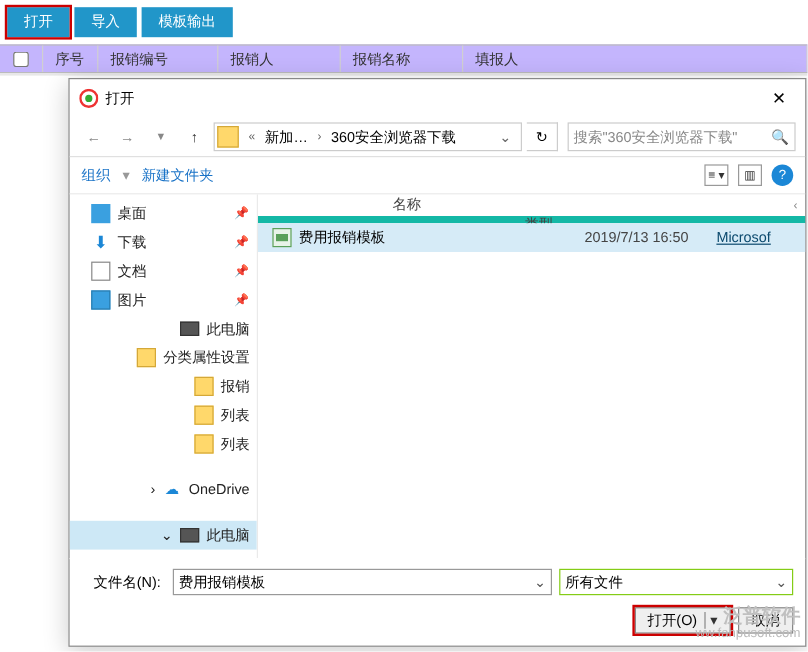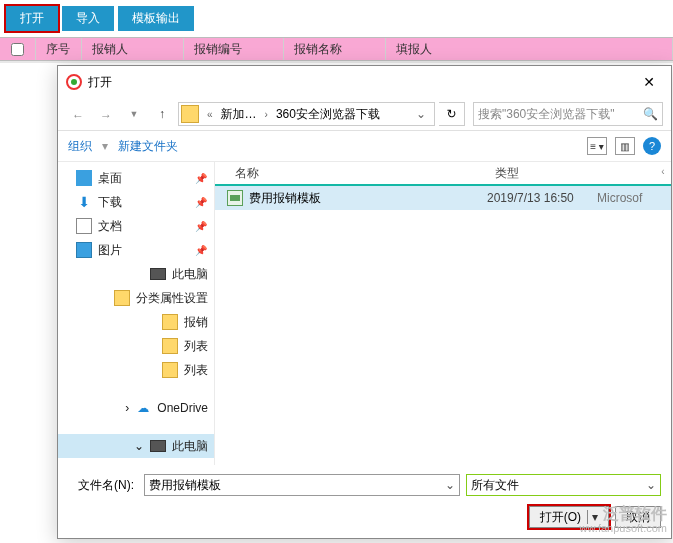--- a/index.html
+++ b/index.html
@@ -26,21 +26,21 @@
       cursor: pointer;
     }
     .tb-btn.hl {
       outline: 2px solid #cc0000;
       outline-offset: 0;
     }
     .grid-header {
       display: flex;
       border-top: 1px solid #bcbcbc;
       border-bottom: 1px solid #bcbcbc;
-      background: #f9a8d4;
+      background: #c4b5fd;
       height: 24px;
       align-items: center;
     }
     .gh-cb { width: 36px; display:flex; justify-content:center; border-right:1px solid #d0d0d0; height:100%; align-items:center;}
     .gh-col { padding: 0 10px; border-right: 1px solid #d0d0d0; height:100%; display:flex; align-items:center; color:#333;}
     .gh-col.c1{width:46px;}
     .gh-col.c2{width:96px;}
     .gh-col.c3{width:102px;}
     .gh-col.c4{width:100px;}
     .gh-col.c5{width:102px;}
@@ -98,31 +98,31 @@
     .tnode .pin{margin-left:auto;color:#888;font-size:10px;}
     .ico{width:16px;height:16px;display:flex;align-items:center;justify-content:center;flex-shrink:0;}
     .ico.folder{background:#ffd86b;border:1px solid #d4a838;}
     .ico.desktop{background:#3aa0e0;}
     .ico.download{color:#1b87d6;font-size:14px;}
     .ico.doc{border:1px solid #888;background:#fff;}
     .ico.pic{background:#3aa0e0;border:1px solid #2a7db0;}
     .ico.pc{background:#555;border:1px solid #333;width:16px;height:12px;margin:2px 0;}
     .ico.cloud{color:#1b87d6;font-size:12px;}
     .list{flex:1;display:flex;flex-direction:column;}
-    .list-head{display:flex;border-bottom:2px solid #14b8a6;height:24px;align-items:center;color:#444;padding-left:12px;}
+    .list-head{display:flex;border-bottom:6px solid #14b8a6;height:24px;align-items:center;color:#444;padding-left:12px;flex-direction:column;}
     .lh-col{padding:0 8px;}
     .lh-col.n{width:260px;}
     .lh-col.d{width:110px;}
     .lh-col.t{flex:1;}
     .list-row{display:flex;height:24px;align-items:center;background:#d6ebf7;padding-left:12px;}
     .list-row .fic{width:16px;height:16px;background:#e8f3e8;border:1px solid #5aa05a;margin-right:6px;position:relative;}
     .list-row .fic::after{content:"";position:absolute;left:2px;top:4px;width:10px;height:6px;background:#5aa05a;}
     .lr-col.n{width:260px;display:flex;align-items:center;}
     .lr-col.d{width:110px;color:#444;}
-    .lr-col.t{flex:1;color:#737373;}
+    .lr-col.t{flex:1;color:#0c4a6e;text-decoration:underline;}
     .dlg-footer{
       display:flex;align-items:center;padding:8px 10px 6px;gap:6px;
       border-top:1px solid #fff;
     }
     .ft-label{width:70px;text-align:right;padding-right:4px;}
     .ft-inp{flex:1;height:22px;border:1px solid #999;padding:0 4px;display:flex;align-items:center;}
     .ft-inp .dd{margin-left:auto;color:#555;}
     .ft-sel{width:195px;height:22px;border:1px solid #84cc16;padding:0 4px;display:flex;align-items:center;gap:48px;}
     .ft-sel .dd{margin-left:auto;color:#555;}
     .dlg-actions{display:flex;justify-content:flex-end;padding:4px 10px 10px;gap:6px;}
@@ -149,22 +149,22 @@
   <button class="tb-btn hl">打开</button>
   <button class="tb-btn">导入</button>
   <button class="tb-btn">模板输出</button>
 </div>
 
 <div class="grid-header">
   <div class="gh-cb">
       <input type="checkbox" style="">
     </div>
   <div class="gh-col c1">序号</div>
+  <div class="gh-col c4">报销编号</div>
   <div class="gh-col c3">报销人</div>
-  <div class="gh-col c4">报销编号</div>
   <div class="gh-col c5">报销名称</div>
   <div class="gh-col c7">填报人</div>
 </div>
 <div class="thin-line"></div>
 
 <div class="dialog">
   <div class="dlg-title">
     <span class="icon">
       <svg width="16" height="16" viewBox="0 0 16 16">
           <circle cx="8" cy="8" r="7" fill="none" stroke="#e33" stroke-width="2"></circle>

